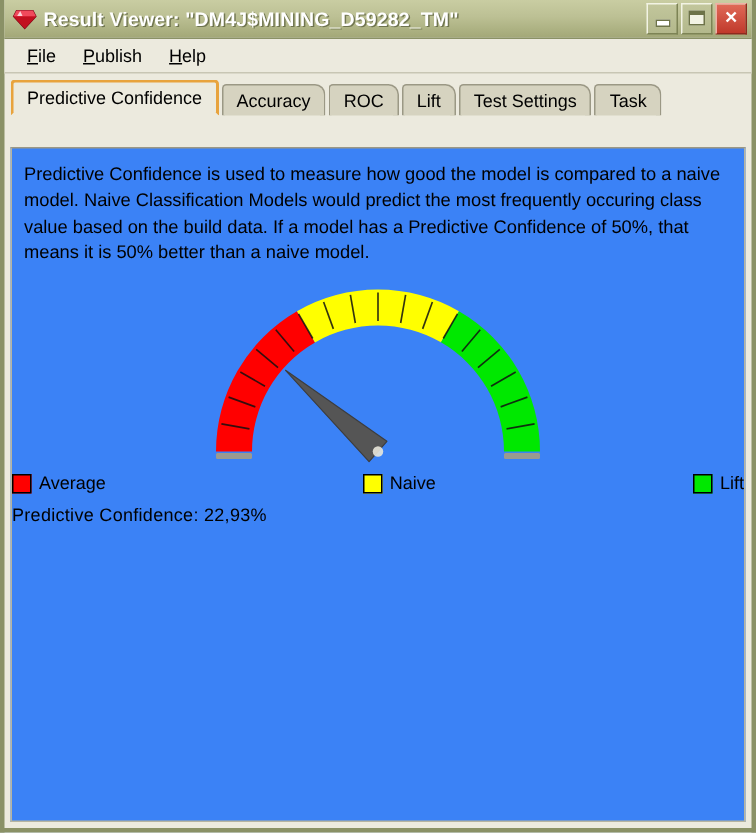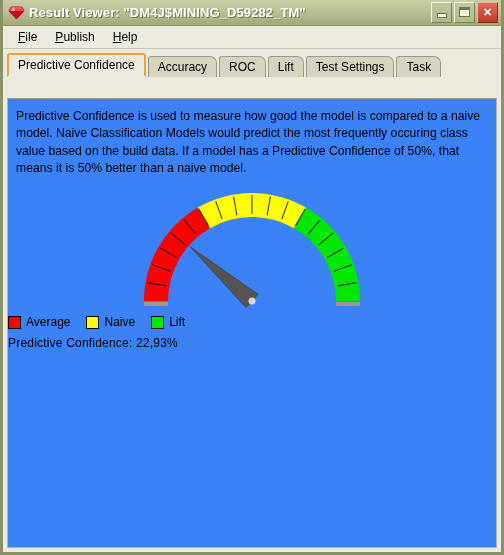--- a/index.html
+++ b/index.html
@@ -190,21 +190,21 @@
   .gauge-wrap {
     position: relative;
     margin: 14px auto 0 auto;
     width: 260px;
     height: 122px;
   }
   .gauge-svg { display: block; }
 
   .legend {
     display: flex;
-    justify-content: flex-start;
+    justify-content: space-between;
     align-items: center;
     gap: 16px;
     margin-top: 2px;
   }
   .legend-entry {
     display: flex;
     align-items: center;
     gap: 5px;
     font-size: 12px;
     color: #000000;

